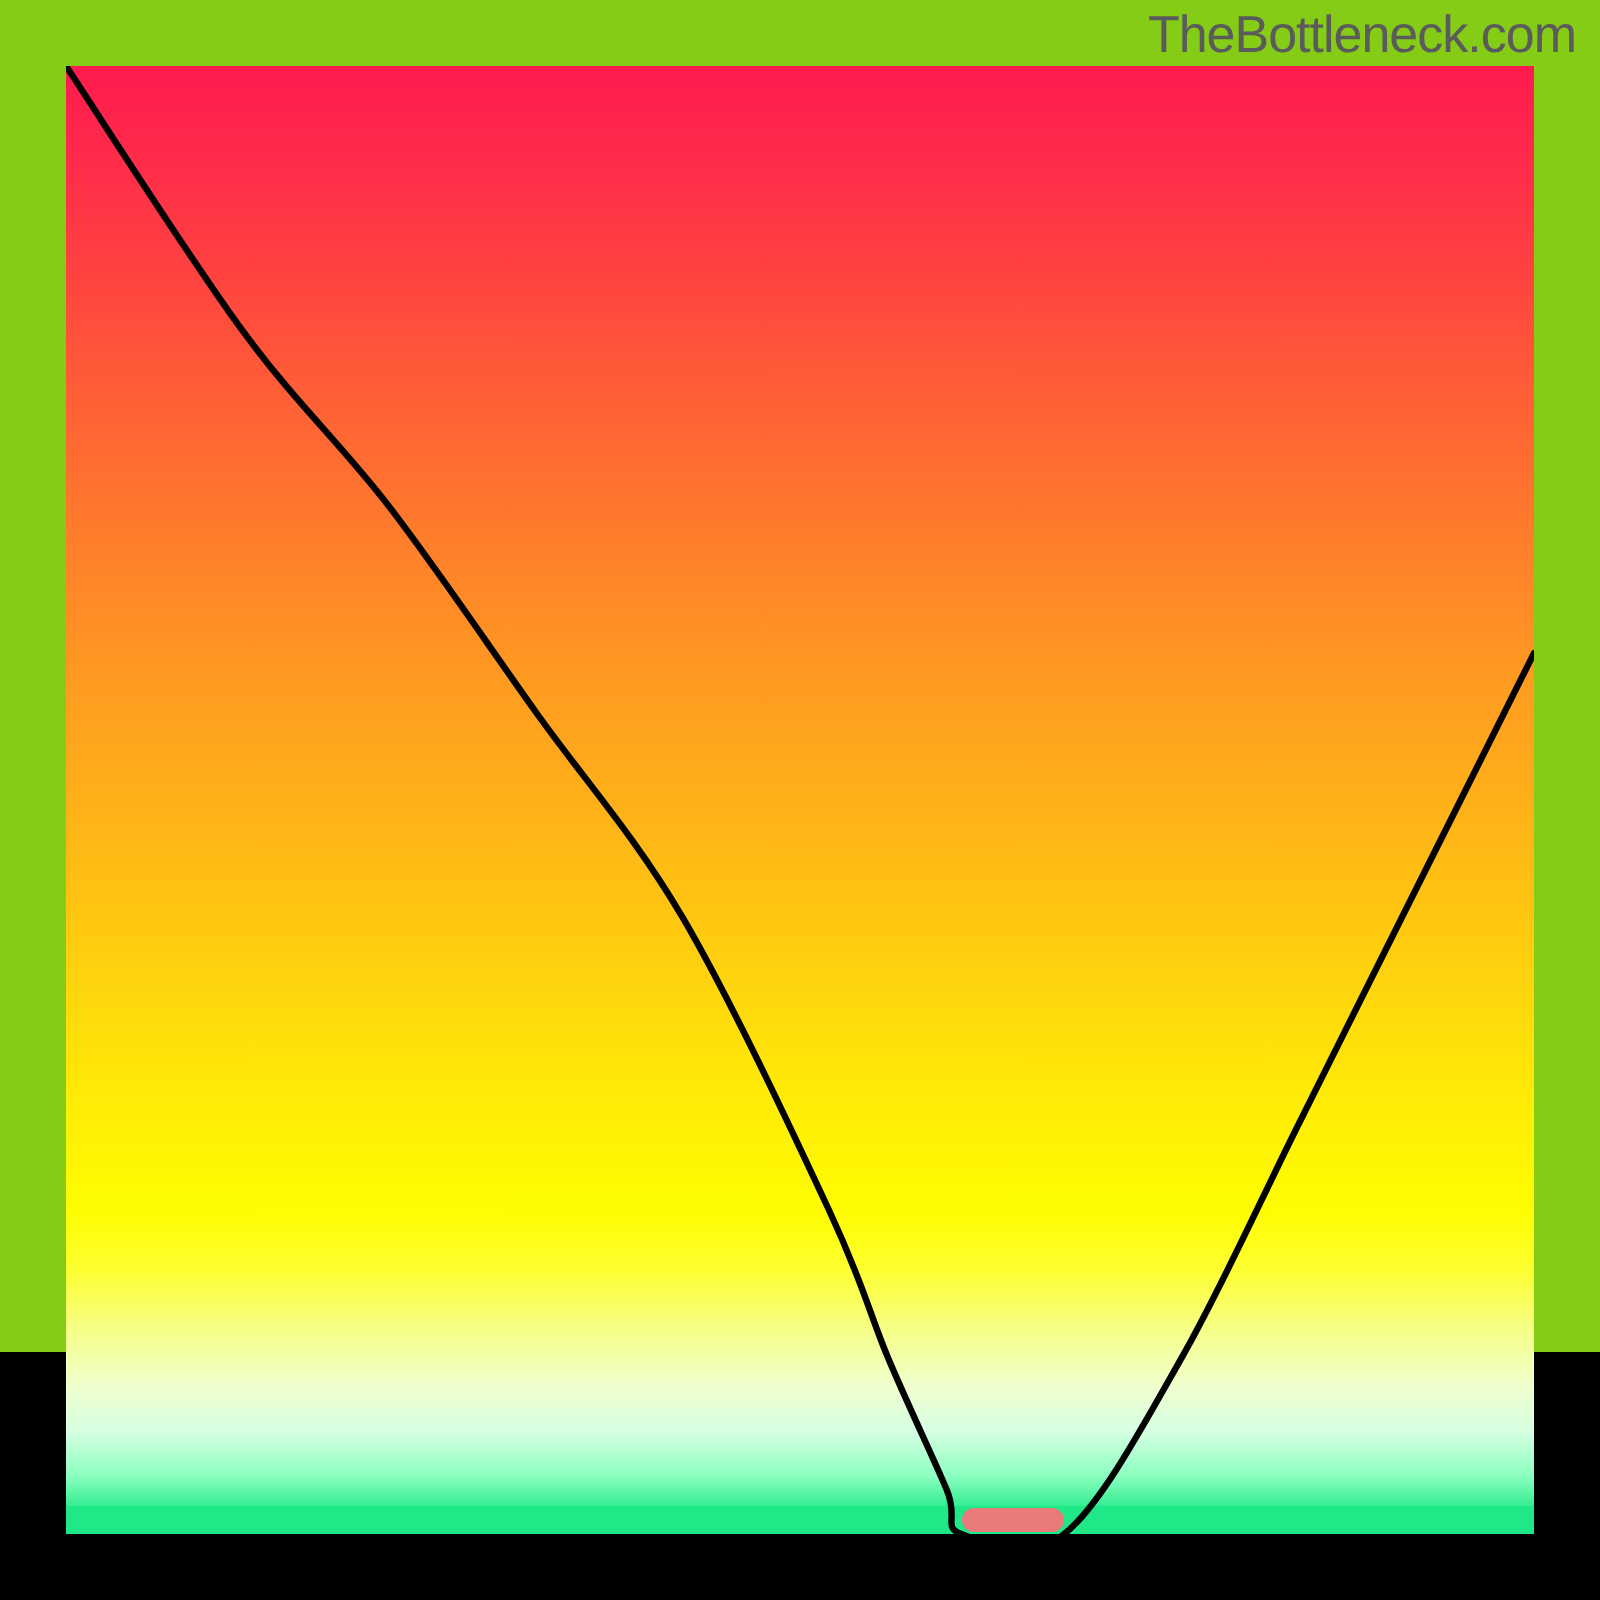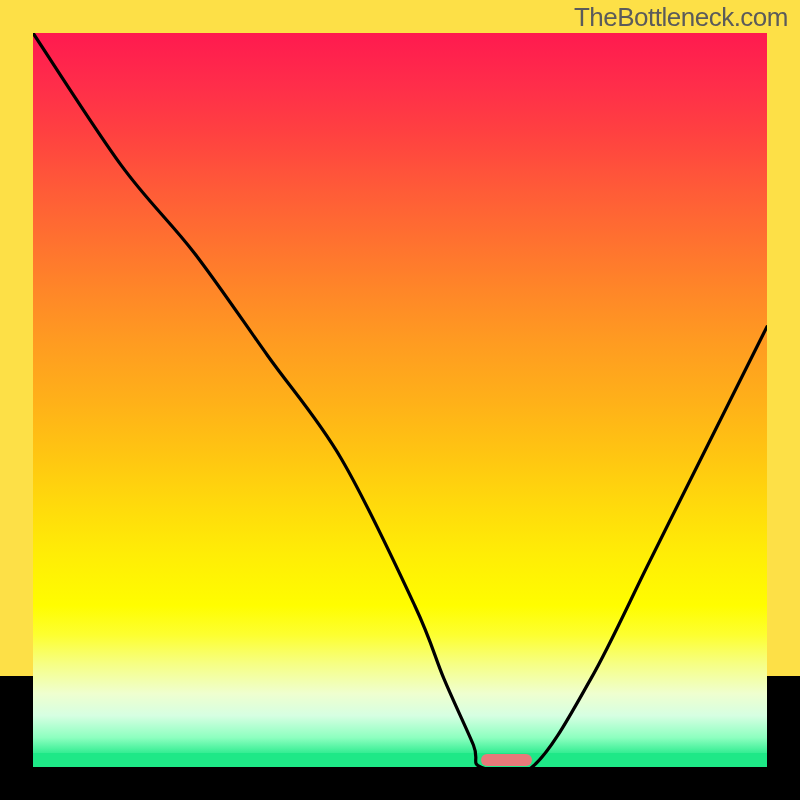--- a/index.html
+++ b/index.html
@@ -8,21 +8,21 @@
     width: 800px;
     height: 800px;
     background: #000;
     overflow: hidden;
     font-family: Arial, Helvetica, sans-serif;
   }
   .frame {
     position: relative;
     width: 800px;
     height: 676px;
-    background: #fde047;
+    background: #84cc16;
   }
   .watermark {
     position: absolute;
     top: 2px;
     right: 12px;
     color: #5b5b5b;
     font-size: 26px;
     font-weight: 500;
     letter-spacing: -0.5px;
     z-index: 5;

